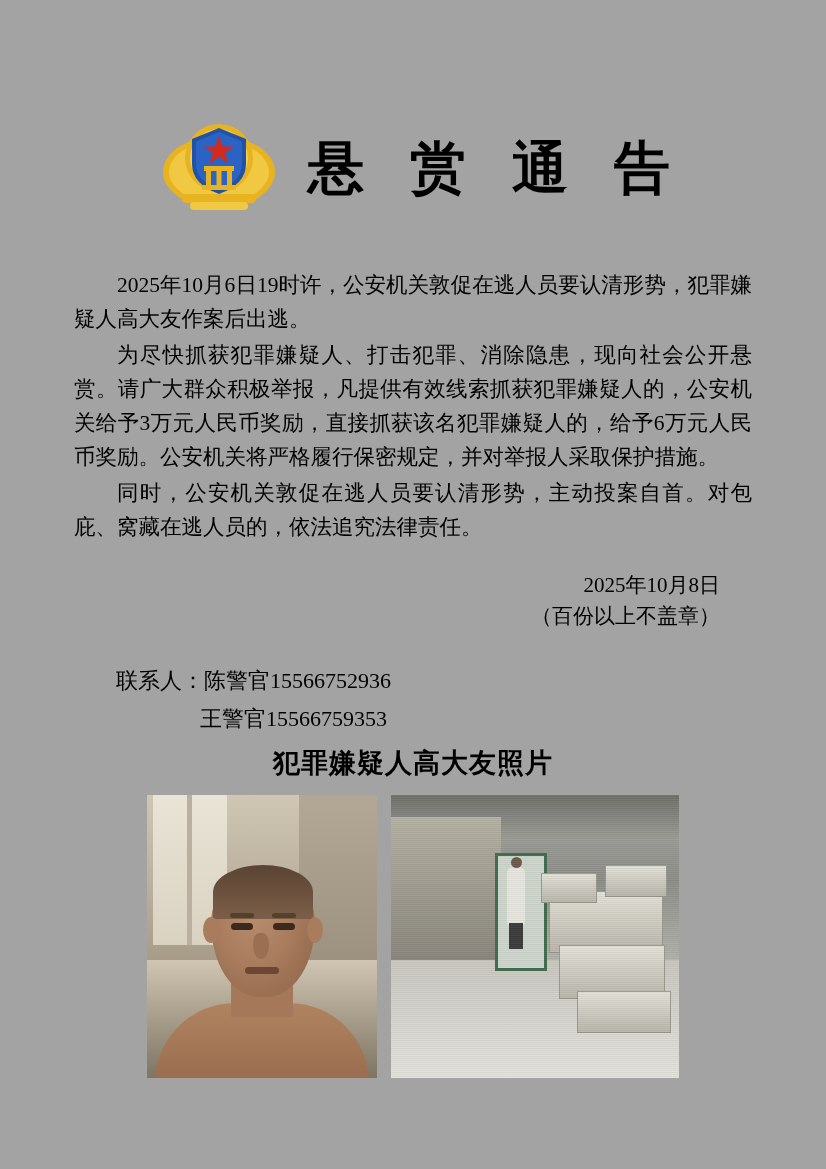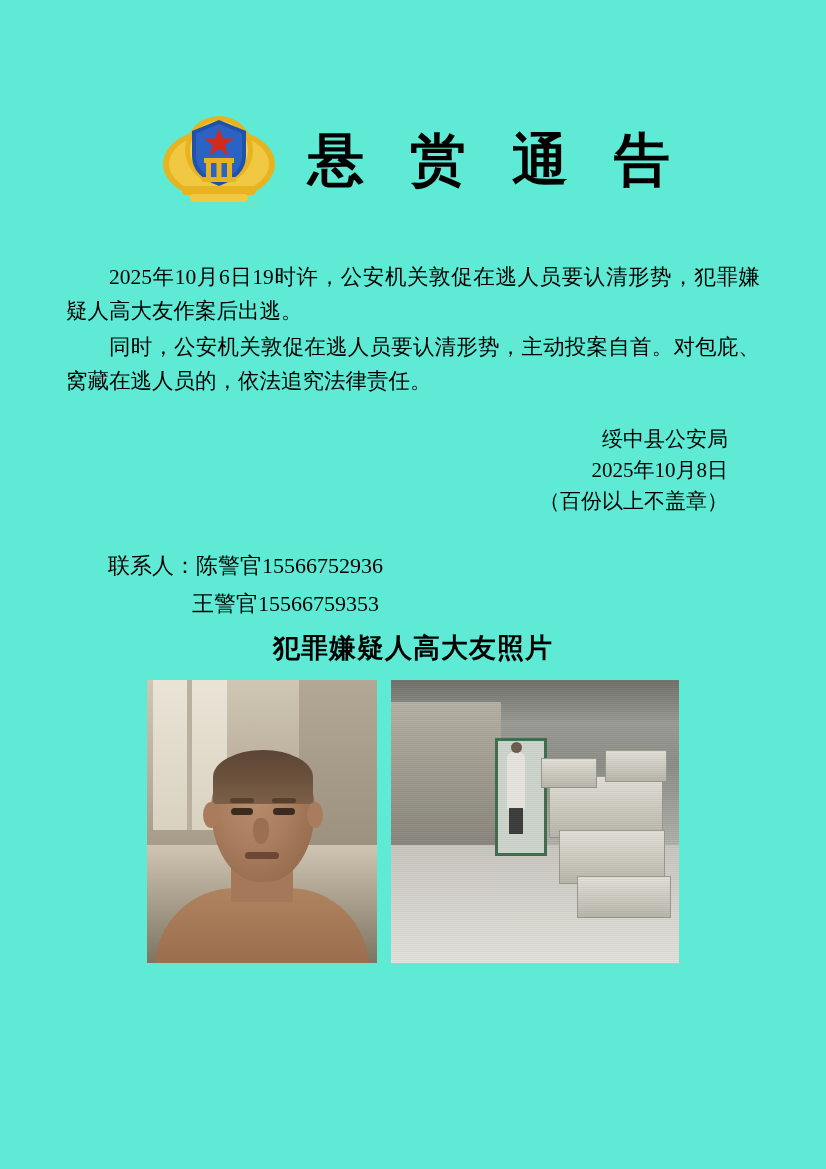--- a/index.html
+++ b/index.html
@@ -13,23 +13,23 @@
     font-family: "Liberation Serif", "DejaVu Serif", serif;
     color: #111111;
     position: relative;
     overflow: hidden;
   }
 
   .page {
     width: 826px;
     height: 1169px;
     box-sizing: border-box;
-    padding: 8px;
+    padding: 16px;
     position: relative;
-    background: #5eead4;
+    background: #a3a3a3;
   }
 
   
   .header {
     display: flex;
     align-items: center;
     justify-content: center;
     gap: 26px;
     padding-top: 96px;
     padding-left: 20px;
@@ -266,25 +266,25 @@
 
         <rect x="22" y="82" width="74" height="9" rx="4" fill="#e8b321"></rect>
         <rect x="30" y="90" width="58" height="8" rx="4" fill="#f0c842"></rect>
       </svg>
     </div>
     <div class="title">悬 赏 通 告</div>
   </div>
 
   <div class="body-text">
     <p>2025年10月6日19时许，公安机关敦促在逃人员要认清形势，犯罪嫌疑人高大友作案后出逃。</p>
+    <p>为尽快抓获犯罪嫌疑人、打击犯罪、消除隐患，现向社会公开悬赏。请广大群众积极举报，凡提供有效线索抓获犯罪嫌疑人的，公安机关给予3万元人民币奖励，直接抓获该名犯罪嫌疑人的，给予6万元人民币奖励。公安机关将严格履行保密规定，并对举报人采取保护措施。</p>
     <p>同时，公安机关敦促在逃人员要认清形势，主动投案自首。对包庇、窝藏在逃人员的，依法追究法律责任。</p>
   </div>
 
   <div class="sign-block">
-    <div>绥中县公安局</div>
     <div>2025年10月8日</div>
     <div>（百份以上不盖章）</div>
   </div>
 
   <div class="contacts">
     <div>
       <span>联系人：</span><span>陈警官15566752936</span>
     </div>
     <div class="row-2">
       <span>王警官15566759353</span>

